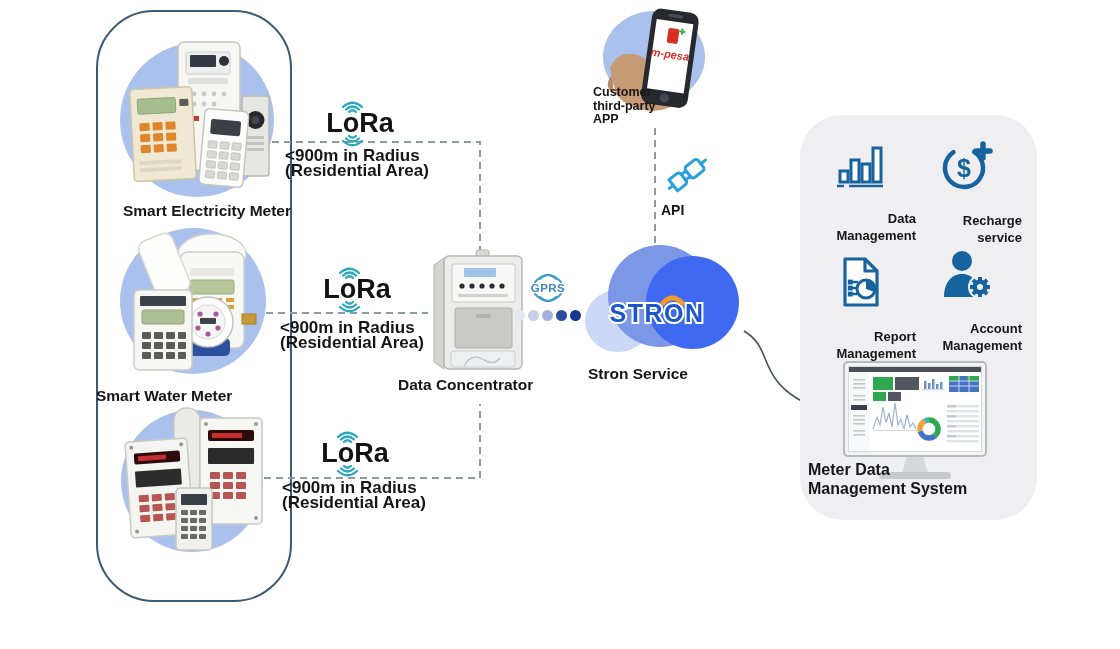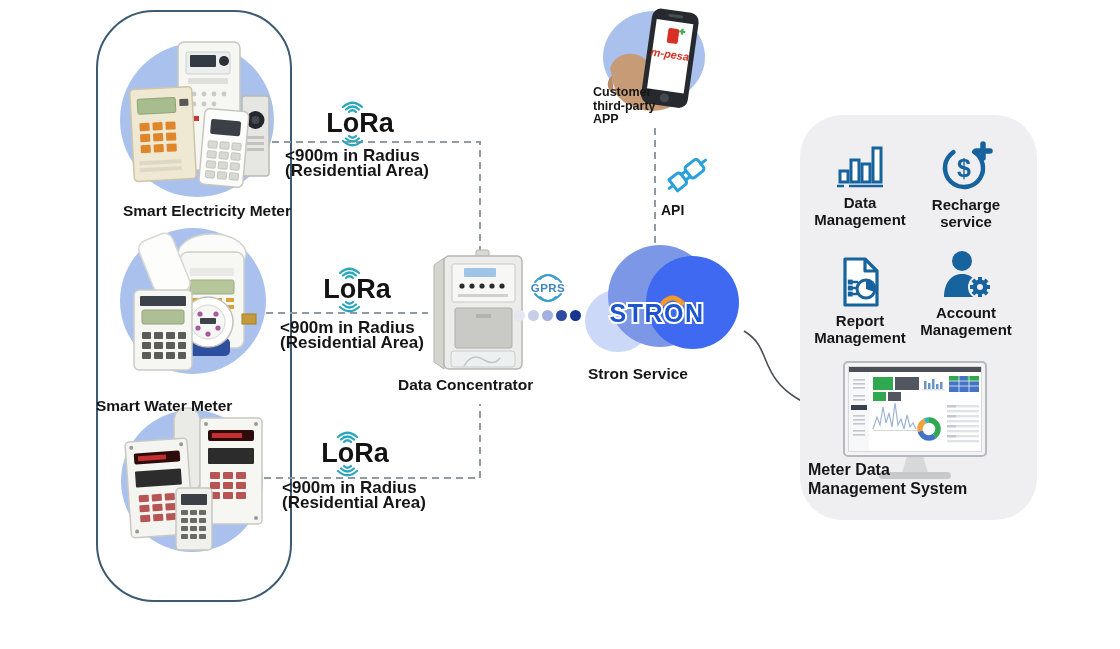--- a/index.html
+++ b/index.html
@@ -20,21 +20,21 @@
   .cap-12{font-size:12.5px;line-height:13.5px;}
   
   .gdots{z-index:3;}
   .gdots span{width:11px;height:11px;border-radius:50%;display:inline-block;margin-right:3px;}
   
   .cloud-c{border-radius:50%;position:absolute;}
   
   .panel{left:800px;top:115px;width:237px;height:405px;background:#efeff1;border-radius:42px;z-index:1;}
   .svc{position:absolute;width:112px;text-align:center;}
   .svc svg{display:block;margin:0 auto;}
-  .svc .lbl{font-weight:bold;font-size:15px;line-height:16.5px;margin-top:4px;}
+  .svc .lbl{font-weight:bold;font-size:13px;line-height:16.5px;margin-top:20px;text-align:right;}
   
   .mon-frame{position:absolute;left:43px;top:246px;width:144px;height:96px;background:#f4f4f4;
              border:2px solid #b6b9bd;border-radius:5px;box-sizing:border-box;}
   .mon-screen{position:absolute;left:3px;top:3px;right:3px;bottom:3px;background:#fff;
               border:1px solid #d9d9d9;overflow:hidden;}
   .mon-neck{position:absolute;left:102px;top:342px;width:26px;height:16px;background:#d6d8da;
             clip-path:polygon(18% 0,82% 0,100% 100%,0 100%);}
   .mon-base{position:absolute;left:79px;top:357px;width:72px;height:7px;background:#c7c9cb;border-radius:4px;}
 </style>
 </head>
@@ -163,21 +163,21 @@
           <rect x="42" y="124" width="9" height="7" rx="1"></rect>
           <rect x="54" y="124" width="9" height="7" rx="1"></rect>
           <rect x="66" y="124" width="8" height="7" rx="1"></rect>
         <rect x="30" y="134" width="9" height="7" rx="1"></rect>
           <rect x="42" y="134" width="9" height="7" rx="1"></rect>
           <rect x="54" y="134" width="9" height="7" rx="1"></rect>
           <rect x="66" y="134" width="8" height="7" rx="1"></rect>
       </g>
     </g>
   </svg>
-  <div class="abs cap cap-15" style="left:96px;top:397px;width:166px;">Smart Water Meter</div>
+  <div class="abs cap cap-15" style="left:96px;top:387px;width:166px;">Smart Water Meter</div>
 
   <div class="abs blue-circle" style="left:121px;top:410px;width:142px;height:142px;"></div>
   <svg class="abs meter-art" style="left:114px;top:402px;" width="156" height="156">
     <rect x="60" y="6" width="26" height="86" rx="12" fill="#eaeae6" stroke="#c9c9c3" stroke-width="1.5"></rect>
     <g>
       <g transform="rotate(-4 44 84)">
         <rect x="14" y="38" width="62" height="96" rx="4" fill="#f4f4f0" stroke="#c9c9c3" stroke-width="1.5"></rect>
         <circle cx="20" cy="44" r="2" fill="#9a9a94"></circle>
           <circle cx="70" cy="44" r="2" fill="#9a9a94"></circle>
         <circle cx="20" cy="128" r="2" fill="#9a9a94"></circle>

